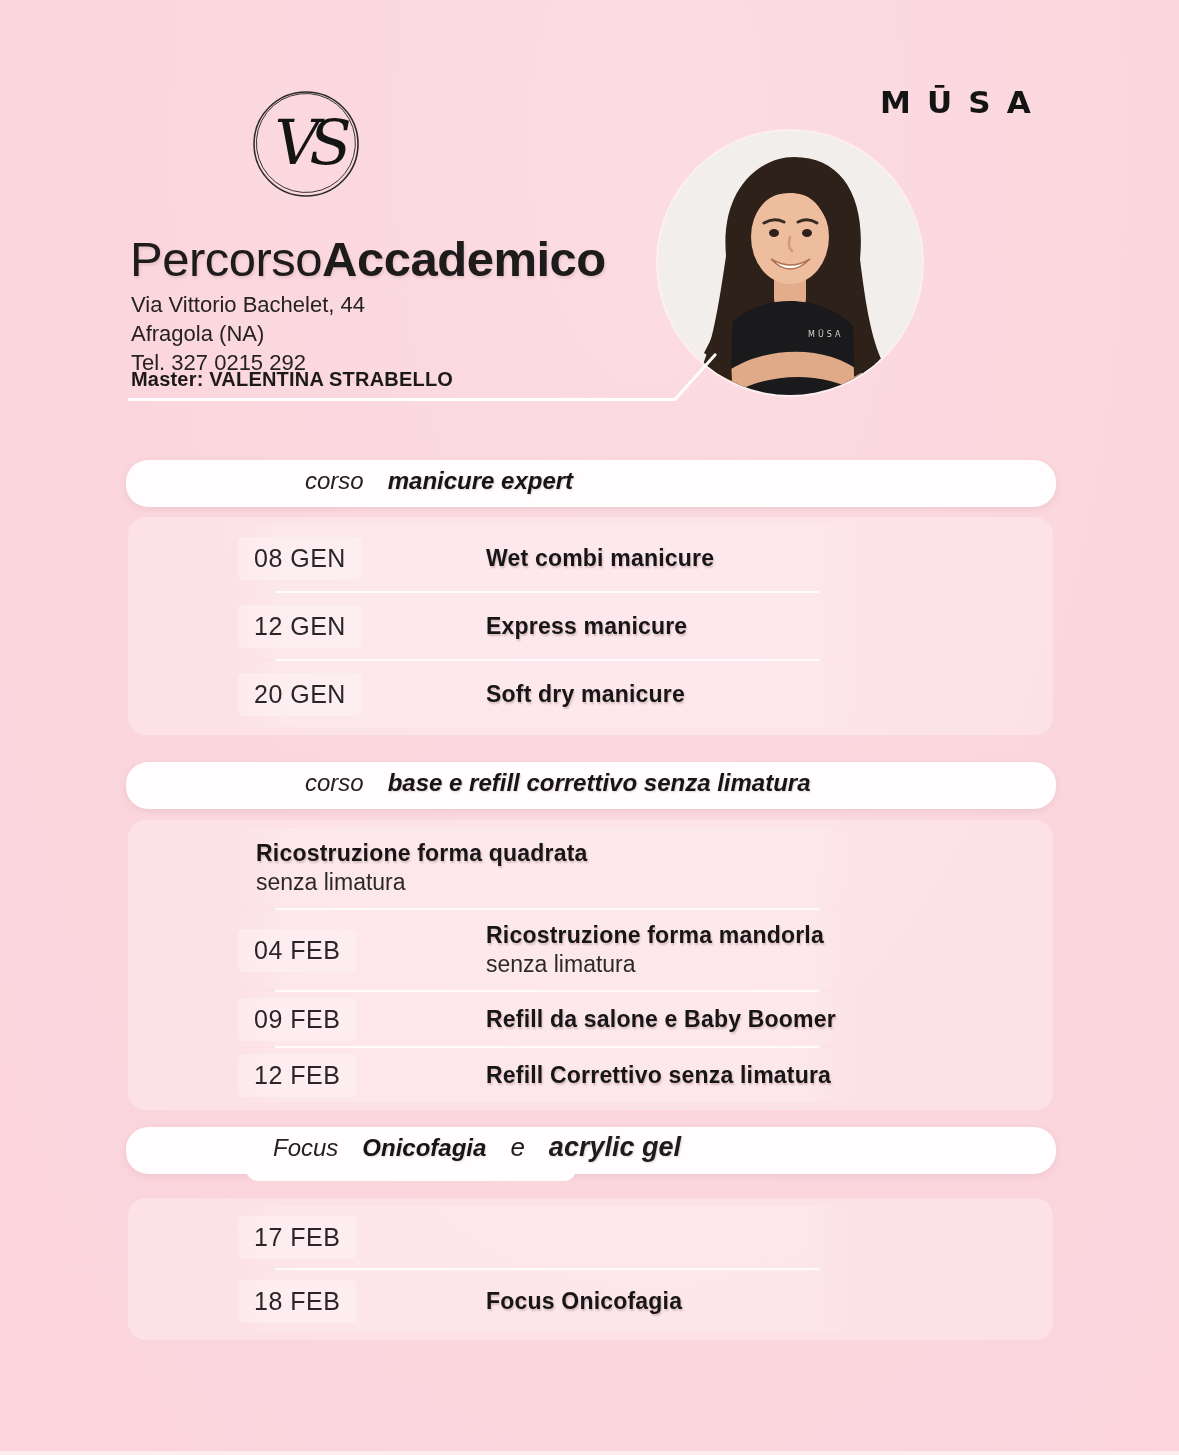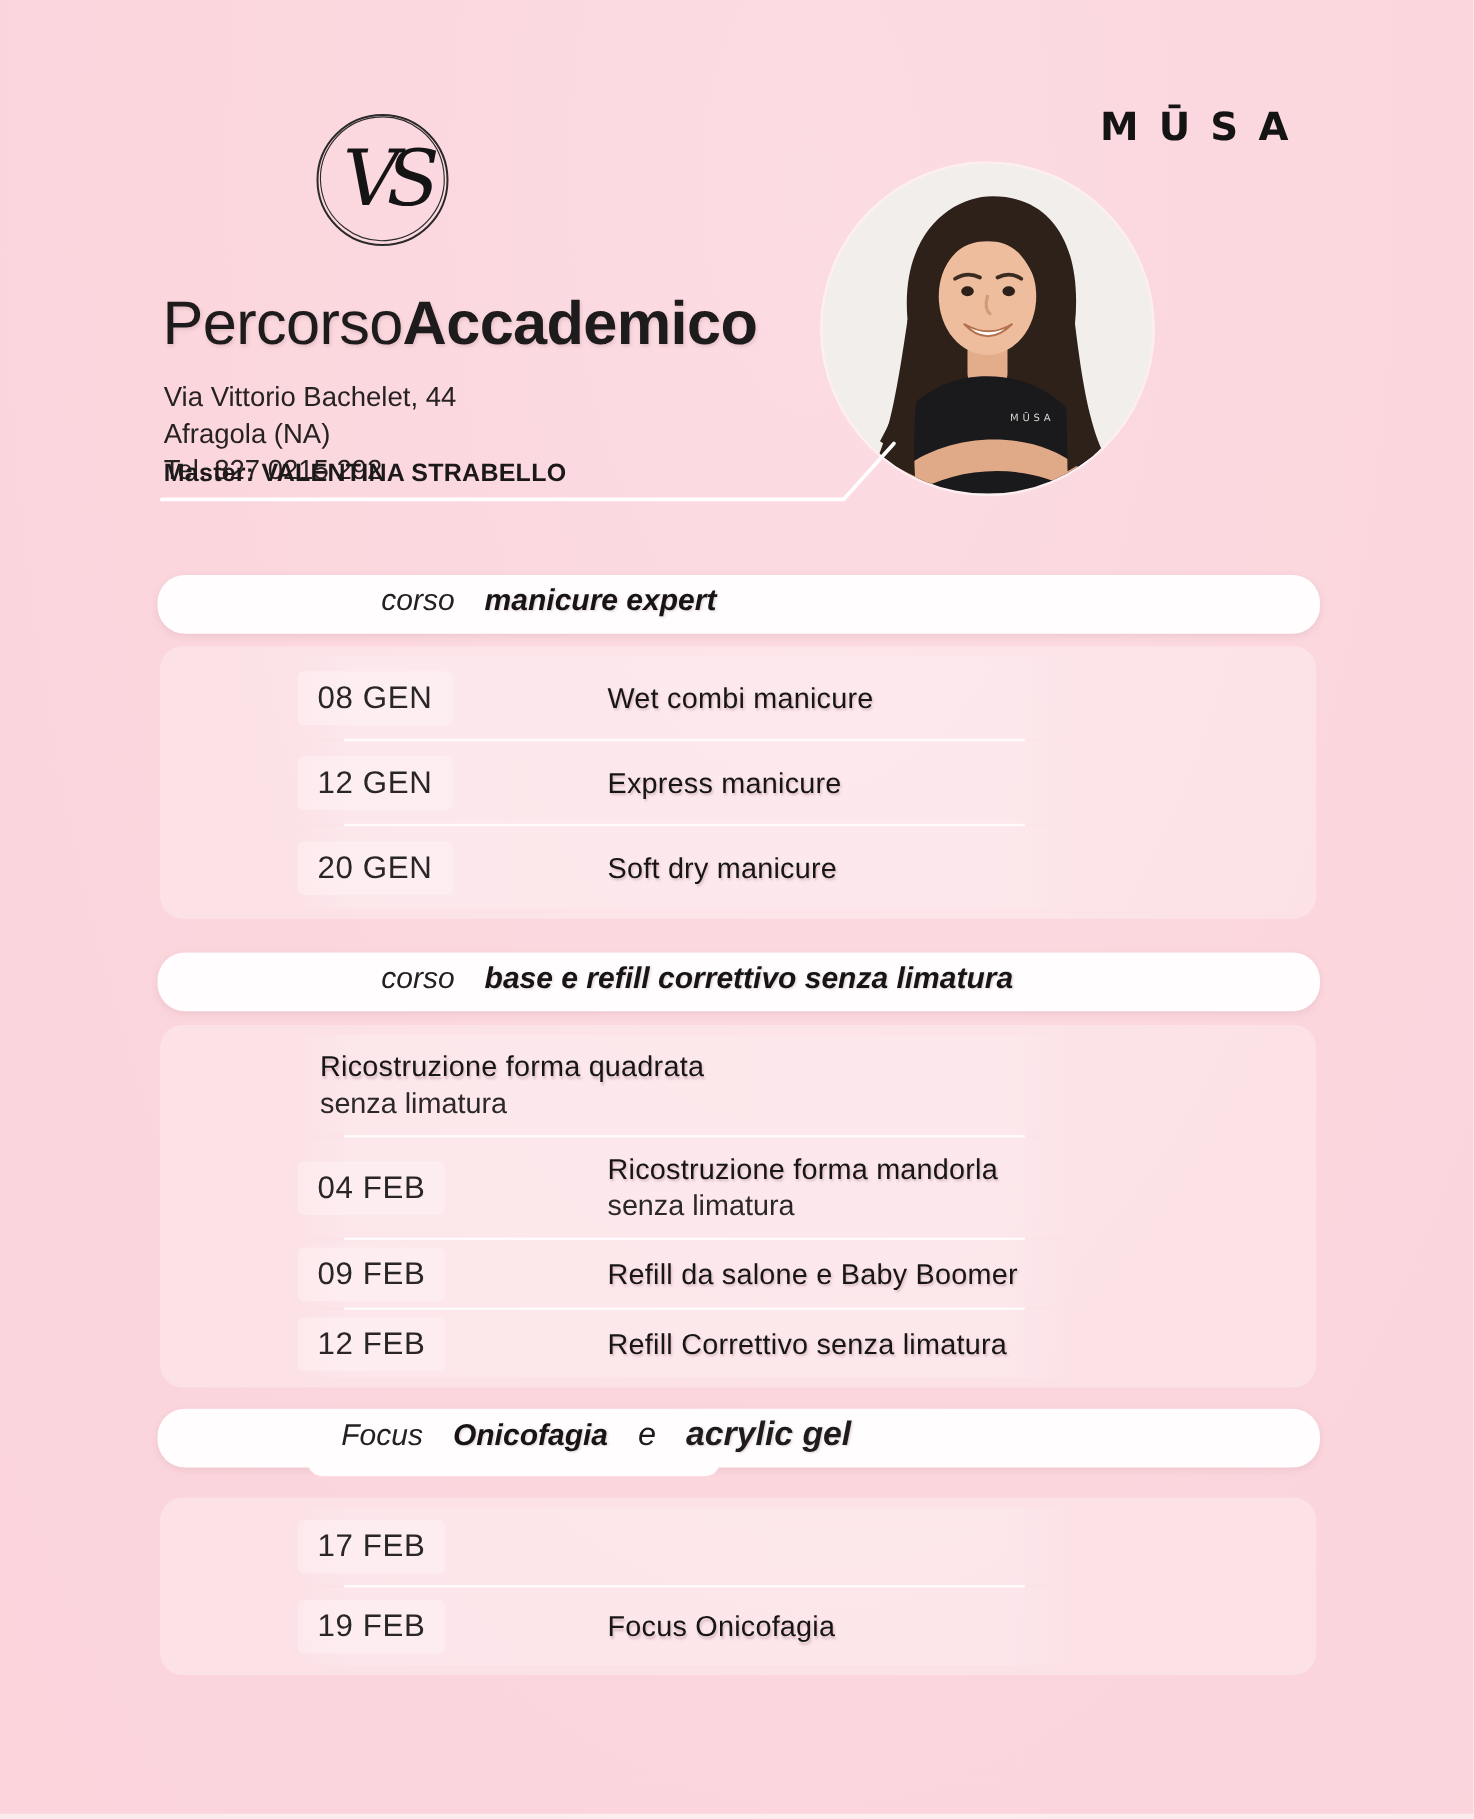--- a/index.html
+++ b/index.html
@@ -29,21 +29,21 @@
   .callout-d{position:absolute;left:674px;top:399px;width:63px;height:3px;background:#ffffff;border-radius:2px;
     transform-origin:0 50%;transform:rotate(-48deg);}
   .page-title{
     position:absolute;left:130px;top:231px;margin:0;
     font-size:49px;letter-spacing:-0.5px;font-weight:400;
     text-shadow:1px 2px 3px rgba(160,110,120,0.25);
     white-space:nowrap;
   }
   .page-title .bold{font-weight:700;}
   .address{
-    position:absolute;left:131px;top:303px;
+    position:absolute;left:131px;top:290px;
     font-size:22px;line-height:29px;font-weight:400;color:#262223;
   }
   .master{
     position:absolute;left:131px;top:368px;
     font-size:20px;font-weight:700;color:#1b191a;letter-spacing:0.2px;
   }
   
   .pill{
     position:absolute;left:126px;width:930px;height:47px;
     background:#fffdfe;border-radius:22px;
@@ -80,21 +80,21 @@
   .row.tall{height:80px;}
   .row.short{height:54px;}
   .row.h62{height:62px;}
   .date{
     width:230px;text-align:left;
     font-size:25px;font-weight:400;color:#2a2627;letter-spacing:0.5px;
   }
   .date-chip{display:inline-block;background:rgba(255,255,255,0.28);border-radius:5px;padding:7px 16px;}
   .course{margin-left:18px;line-height:1.25;}
   .course-title{
-    font-size:23px;font-weight:400;color:#171516;letter-spacing:0.2px;
+    font-size:23px;font-weight:700;color:#171516;letter-spacing:0.2px;
     text-shadow:1px 2px 2px rgba(150,105,115,0.35);
     text-align:right;
   }
   .course-subtitle{font-size:23px;font-weight:400;color:#2c2829;}
   .course-subtitle:empty{display:none;}
   .divider{height:2px;width:545px;margin-left:147px;background:rgba(255,255,255,0.85);border-radius:2px;}
   .bottom-strip{position:absolute;left:0;bottom:0;width:100%;height:4px;background:rgba(255,255,255,0.55);}
 </style>
 </head>
 <body>
@@ -232,21 +232,21 @@
     <span class="h-bold">Onicofagia</span>
     <span class="h-light2">e</span>
     <span class="h-bold2">acrylic gel</span>
   </div>
   <div class="panel" style="top:1198px;height:142px;">
     <div class="row h62">
       <div class="date"><span class="date-chip">17 FEB</span></div>
     </div>
     <div class="divider"></div>
     <div class="row h62">
-      <div class="date"><span class="date-chip">19 FEB</span></div>
+      <div class="date"><span class="date-chip">18 FEB</span></div>
       <div class="course">
         <div class="course-title">Focus Onicofagia</div>
 
       </div>
     </div>
   </div>
 
   <div class="bottom-strip"></div>
 </div>
 

